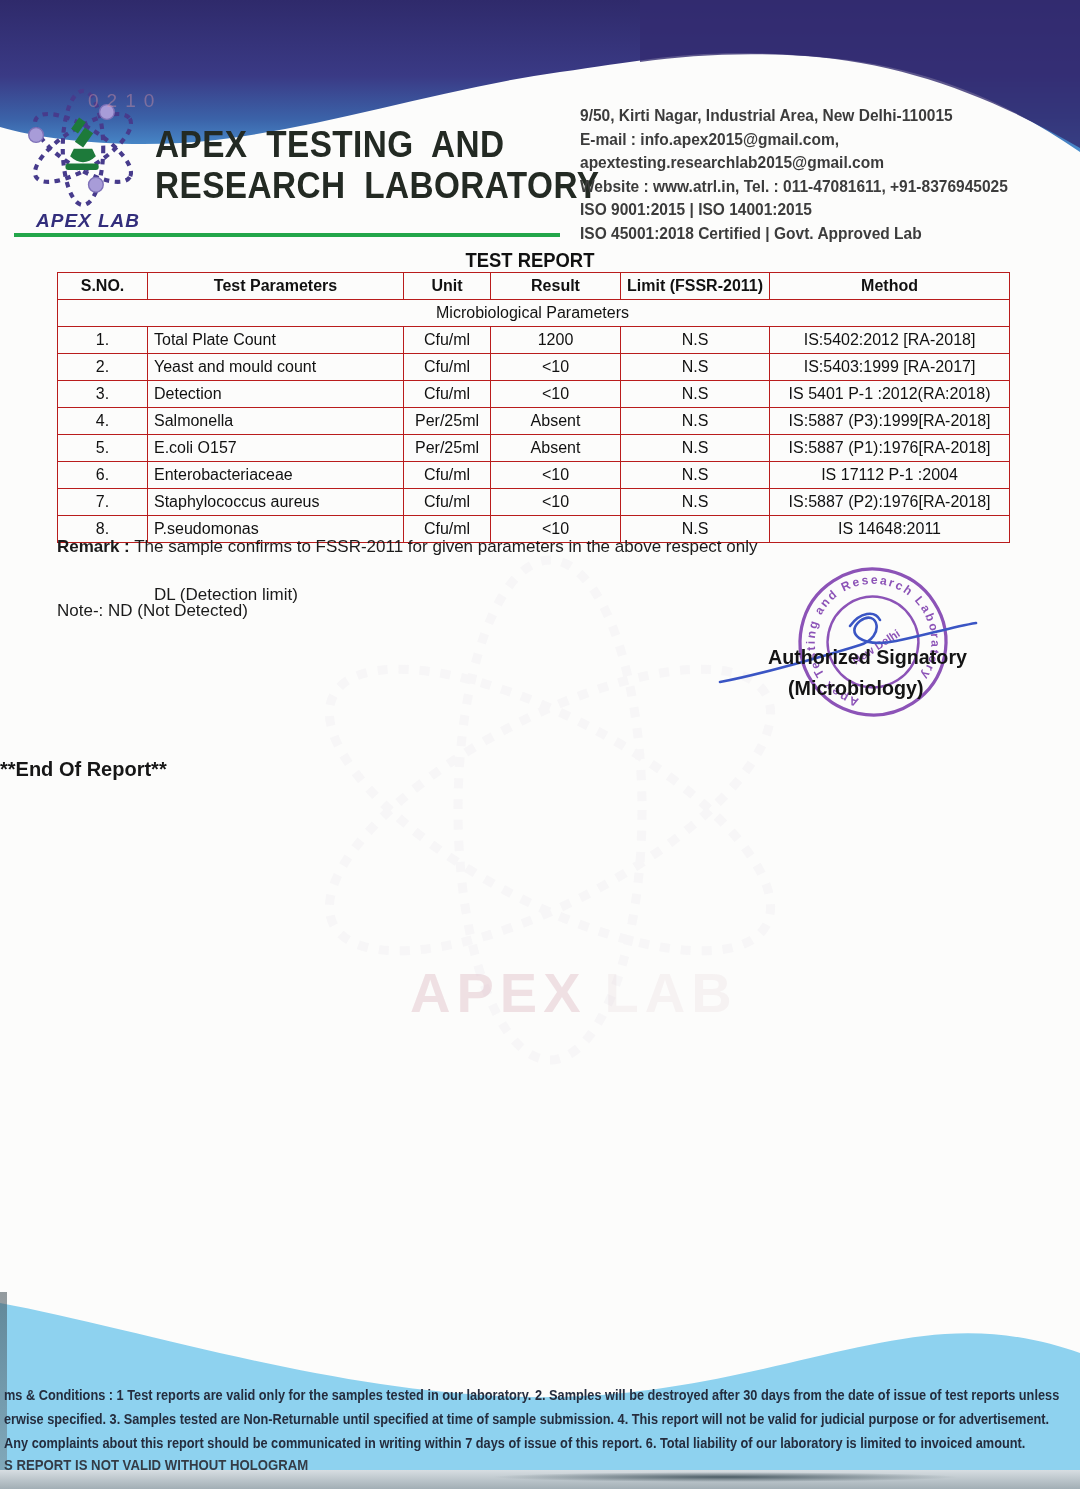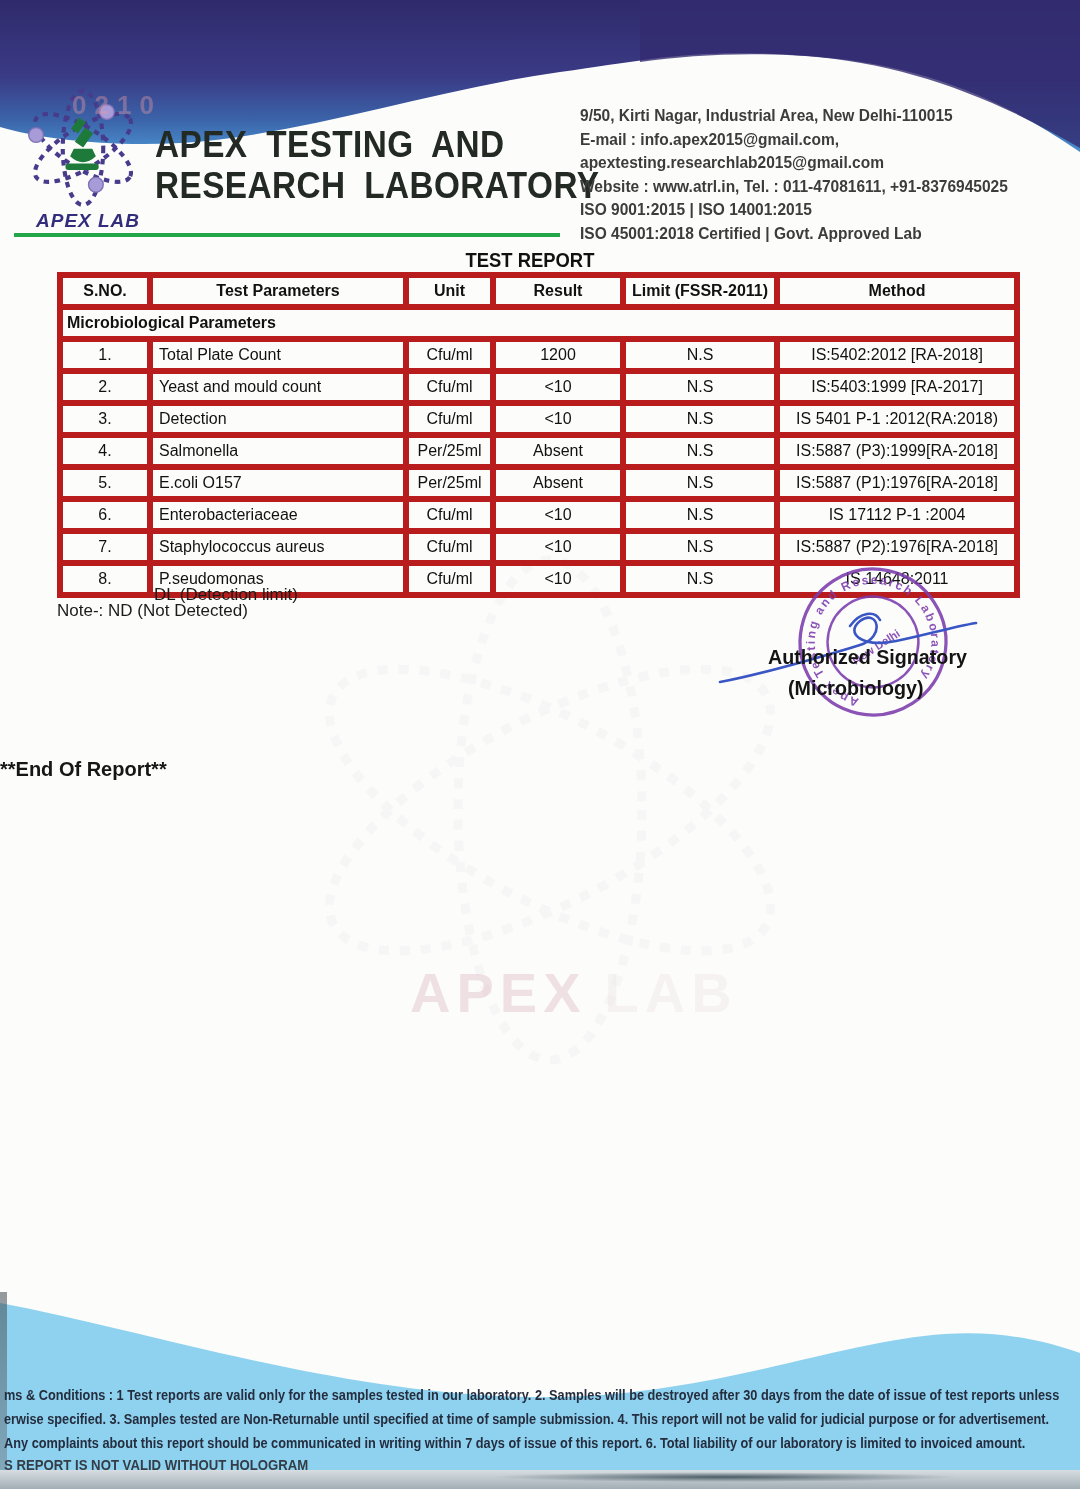--- a/index.html
+++ b/index.html
@@ -15,39 +15,39 @@
 
   
   .logo-box{left:12px;top:78px;width:142px;height:138px;}
   .logo-caption{left:36px;top:210px;font-size:19px;font-weight:bold;
     color:#332e7c;letter-spacing:1px;font-style:italic;}
   .green-rule{left:14px;top:233px;width:546px;height:4px;background:var(--green-line);}
   .org-title{left:155px;top:124px;width:430px;line-height:1.12;
     font-size:37px;font-weight:bold;color:var(--title-dark);
     letter-spacing:.5px;word-spacing:10px;
     transform:scaleX(.9);transform-origin:left top;white-space:nowrap;}
-  .serial-faint{left:72px;top:90px;font-size:26px;font-weight:bold;
+  .serial-faint{left:88px;top:90px;font-size:19px;font-weight:normal;
     color:var(--serial-pink);opacity:.4;letter-spacing:8px;}
   .contact{left:580px;top:104px;width:480px;font-size:16.5px;font-weight:bold;
     color:var(--text-dark);line-height:23.5px;
     transform:scaleX(.94);transform-origin:left top;white-space:nowrap;}
 
   
   .report-title{left:0;top:249px;width:1060px;text-align:center;
     font-size:20px;font-weight:bold;color:#111;
     transform:scaleX(.92);transform-origin:center top;}
   table.report{left:57px;top:272px;border-collapse:collapse;table-layout:fixed;
     position:absolute;background:transparent;}
   table.report th,table.report td{
-    border:6px solid #b91c1c;font-size:16px;color:#111;
+    border:1px solid #b91c1c;font-size:16px;color:#111;
     padding:2px 6px;height:22px;white-space:nowrap;overflow:hidden;}
   table.report th{font-weight:bold;text-align:center;}
   td.c0,td.c2,td.c3,td.c4,td.c5{text-align:center;}
   td.c1{text-align:left;padding-left:10px;}
-  tr.section td{font-weight:bold;text-align:left;padding-left:4px;}
+  tr.section td{font-weight:normal;text-align:center;padding-left:4px;}
 
   .remark{left:57px;top:537px;font-size:17px;color:#1b1b1b;}
   .remark b{font-weight:bold;}
   .note1{left:57px;top:561px;font-size:17px;color:#1b1b1b;margin-top:40px;}
   .note2{left:118px;top:585px;font-size:17px;color:#1b1b1b;margin-left:36px;}
 
   .page-marker{left:0;top:729px;width:1066px;text-align:center;
     font-size:20px;font-weight:bold;color:#161616;}
   .end-marker{left:0;top:758px;width:1066px;text-align:left;
     font-size:20px;font-weight:bold;color:#161616;}
@@ -231,20 +231,21 @@
           <td class="c0">8.</td>
           <td class="c1">P.seudomonas</td>
           <td class="c2">Cfu/ml</td>
           <td class="c3">&lt;10</td>
           <td class="c4">N.S</td>
           <td class="c5">IS 14648:2011</td>
         </tr>
       </tbody>
   </table>
 
+  <div class="abs remark"><b>Remark :</b><span> The sample confirms to FSSR-2011 for given parameters in the above respect only</span></div>
   <div class="abs note1">Note-: ND (Not Detected)</div>
   <div class="abs note2">DL (Detection limit)</div>
 
   <svg class="abs stamp-svg" viewBox="0 0 200 200">
     <defs>
       <path id="ringPath" d="M 49,151 A 72,72 0 1 1 151,151 A 72,72 0 0 1 49,151"></path>
     </defs>
     <g transform="rotate(-33 100 100)">
       <circle cx="100" cy="100" r="90" fill="none" stroke="#7d3cae" stroke-width="4"></circle>
       <circle cx="100" cy="100" r="56" fill="none" stroke="#7d3cae" stroke-width="3"></circle>

